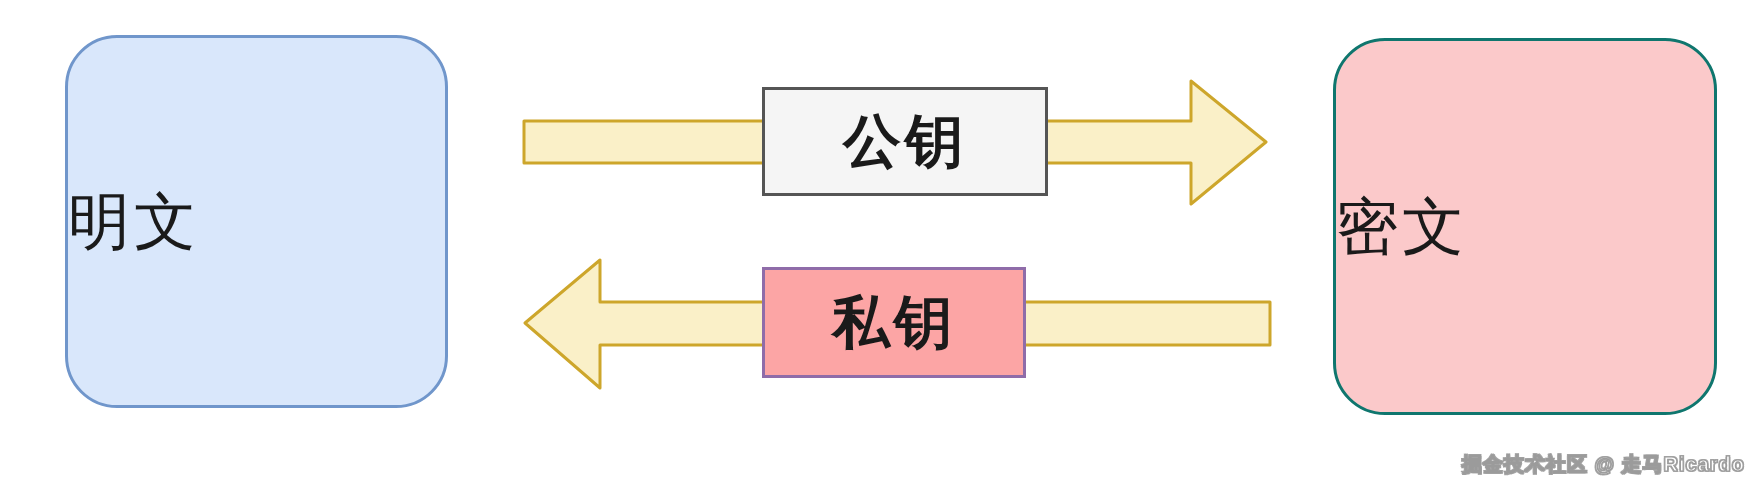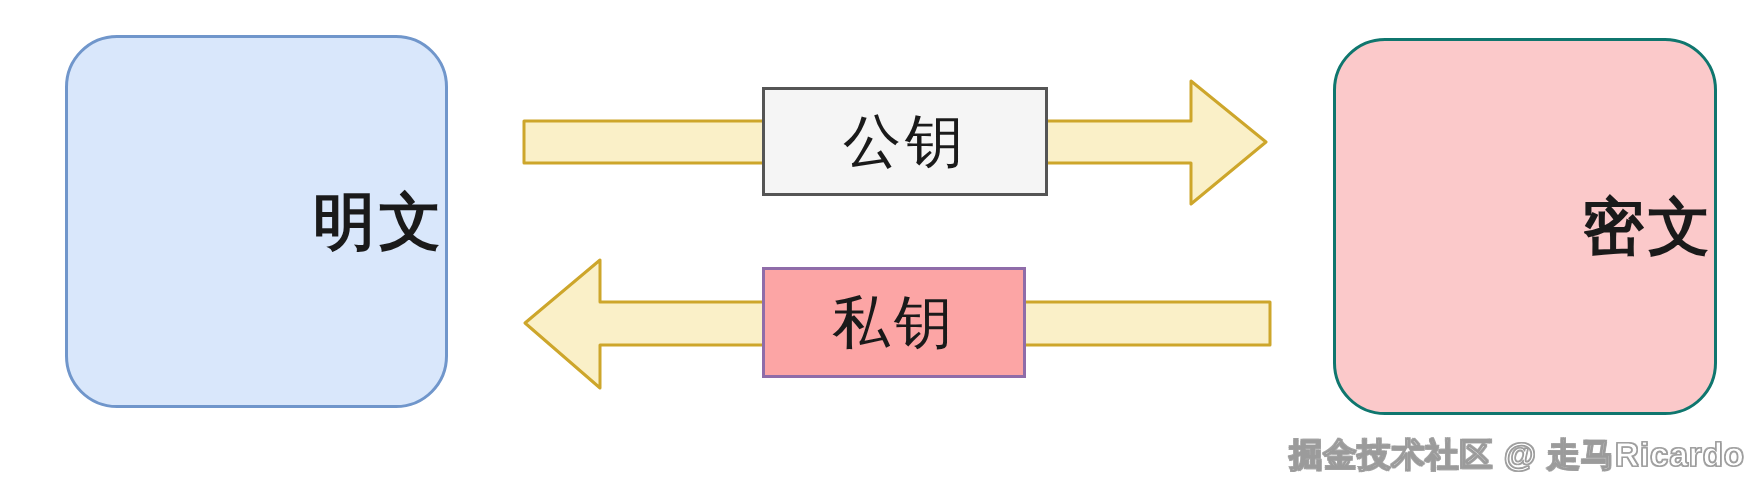--- a/index.html
+++ b/index.html
@@ -5,24 +5,24 @@
   html,body{margin:0;padding:0;background:#fff;}
   #stage{
     position:relative;
     width:1754px;height:492px;
     background:#ffffff;
     overflow:hidden;
     font-family:"Liberation Sans", sans-serif;
   }
   .node{
     position:absolute;
-    display:flex;align-items:center;justify-content:flex-end;
+    display:flex;align-items:center;justify-content:flex-start;
     border-radius:52px;
     font-size:62px;
-    font-weight:700;
+    font-weight:400;
     color:#1a1a1a;
     letter-spacing:4px;
     box-sizing:border-box;
   }
   #plain-node{
     left:65px;top:35px;width:383px;height:373px;
     background:#d9e7fb;
     border:3px solid #7096cb;
   }
   #cipher-node{
@@ -30,39 +30,39 @@
     background:#fbc9ca;
     border:3px solid #0f766e;
   }
   .arrow-svg{position:absolute;display:block;}
   #encrypt-arrow{left:520px;top:77px;width:750px;height:132px;}
   #decrypt-arrow{left:522px;top:258px;width:752px;height:133px;}
   .key-label{
     position:absolute;
     display:flex;align-items:center;justify-content:center;
     font-size:58px;
-    font-weight:400;
+    font-weight:700;
     color:#1a1a1a;
     letter-spacing:4px;
     box-sizing:border-box;
   }
   #public-key-label{
     left:762px;top:87px;width:286px;height:109px;
     background:#f5f5f5;
     border:3px solid #555555;
   }
   #private-key-label{
     left:762px;top:267px;width:264px;height:111px;
     background:#fca5a5;
     border:3px solid #8f6ca9;
   }
   #watermark{
     position:absolute;
     right:9px;bottom:14px;
-    font-size:33px;
+    font-size:20px;
     font-weight:bold;
     color:#ffffff;
     letter-spacing:1px;
     -webkit-text-stroke:1.2px #9b9b9b;
     text-shadow:
       -1px -1px 0 #a8a8a8,
        1px -1px 0 #a8a8a8,
       -1px  1px 0 #a8a8a8,
        1px  1px 0 #a8a8a8;
     white-space:nowrap;

